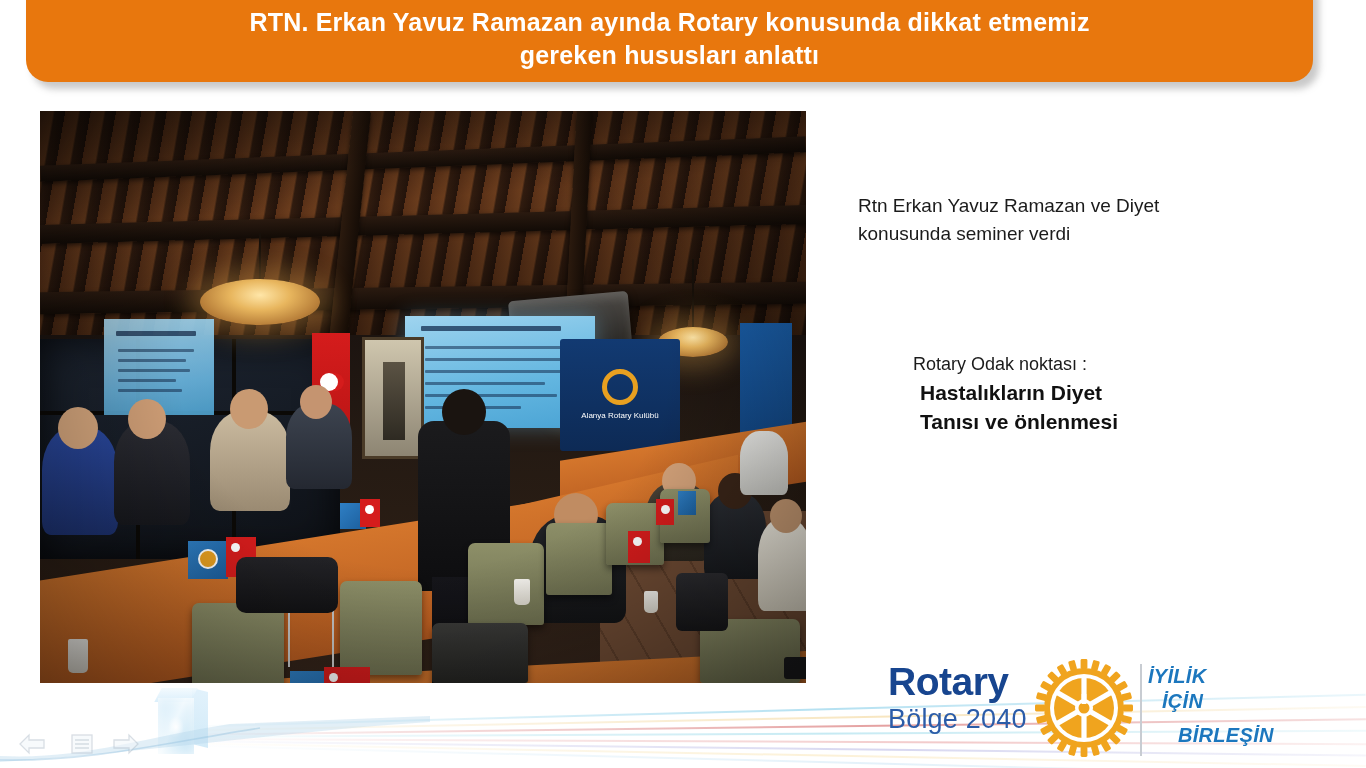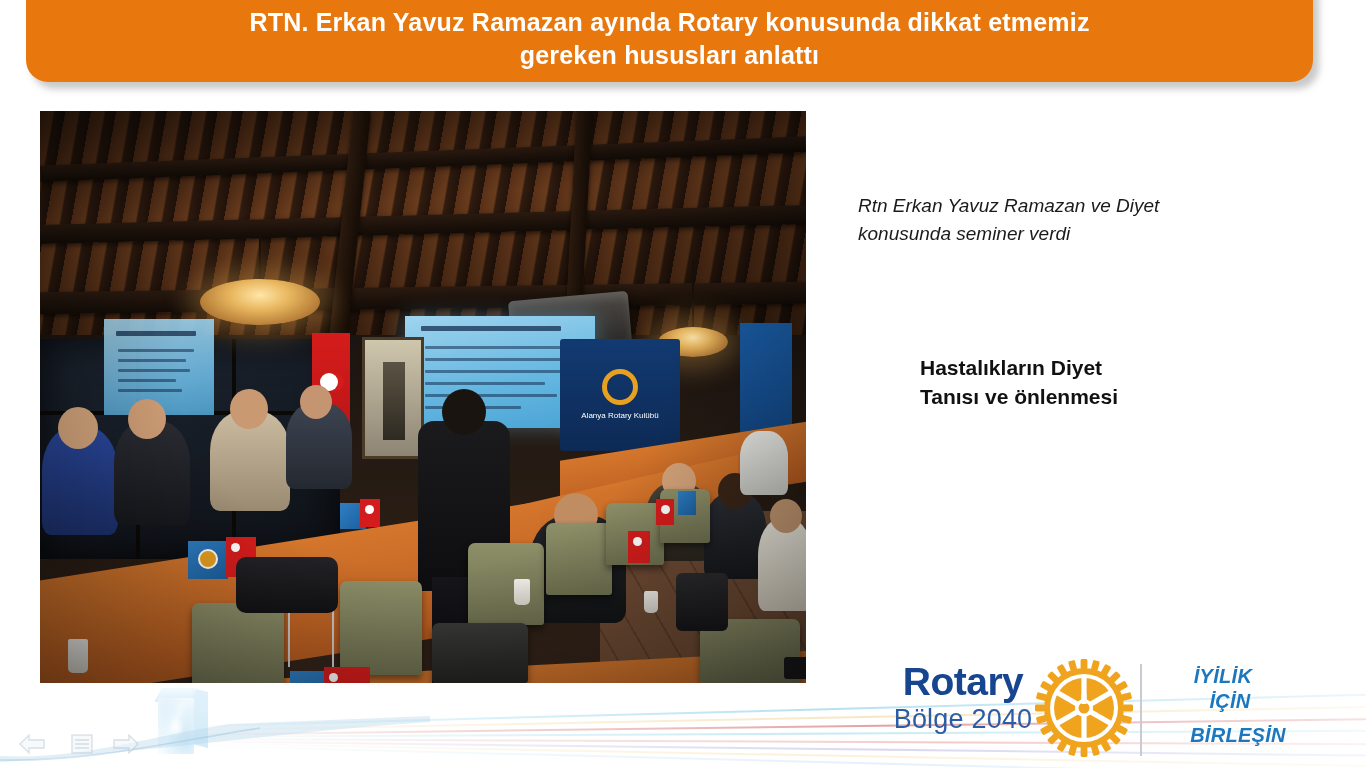--- a/index.html
+++ b/index.html
@@ -213,21 +213,20 @@
 
   
   #lead-text {
     position: absolute;
     left: 858px; top: 192px; width: 400px;
     color: #1b1b1b;
     font-size: 19px;
     line-height: 1.45;
     font-family: "Liberation Sans", sans-serif;
     white-space: pre-line;
-    font-style: italic;
   }
   #focus-block {
     position: absolute;
     left: 913px; top: 352px; width: 420px;
   }
   #focus-label {
     color: #1b1b1b;
     font-size: 18px;
     line-height: 1.4;
     font-family: "Liberation Sans", sans-serif;
@@ -274,21 +273,21 @@
   #navbar { position:absolute; left:18px; top:728px; width:130px; height:32px; }
   .nav-arrow, .nav-menu { position:absolute; opacity:0.55; }
   #nav-swoosh {
     position:absolute; left:0; top:716px; width:430px; height:48px;
     overflow:hidden;
   }
 
   
   #rotary-logo {
     position: absolute;
-    left: 888px; top: 658px; width: 400px; height: 104px; text-align: center;
+    left: 888px; top: 658px; width: 400px; height: 104px;
   }
   #logo-wordmark { position:absolute; left:0; top:4px; width:150px; }
   #logo-rotary {
     color:#17458F; font-weight:bold; font-size:39px; letter-spacing:-0.5px;
     font-family:"Liberation Sans", sans-serif; line-height:1;
   }
   #logo-district {
     color:#2B5CA8; font-size:27px; margin-top:5px; letter-spacing:0.2px;
     font-family:"Liberation Sans", sans-serif; line-height:1;
   }
@@ -432,20 +431,21 @@
 
   <div class="ph" style="left:744px;top:546px;width:40px;height:22px;background:#1a1a1c;border-radius:3px;"></div>
 
   <div id="photo-vignette"></div>
 </div>
 
 <div id="lead-text">Rtn Erkan Yavuz Ramazan ve Diyet
 konusunda seminer verdi</div>
 
 <div id="focus-block">
+  <div id="focus-label">Rotary  Odak noktası :</div>
   <div id="focus-value">Hastalıkların Diyet
 Tanısı ve önlenmesi</div>
 </div>
 
 <div id="rays">
   <div class="ray" style="top:54px;width:1196px;background:linear-gradient(90deg,rgba(120,200,230,0) 0%,rgba(120,200,230,0.55) 55%,rgba(120,200,230,0.15) 100%);transform:rotate(-1.55deg);"></div>
   <div class="ray" style="top:58px;width:1196px;background:linear-gradient(90deg,rgba(240,200,120,0) 0%,rgba(240,205,130,0.5) 60%,rgba(240,205,130,0.1) 100%);transform:rotate(-1.15deg);"></div>
   <div class="ray" style="top:62px;width:1196px;background:linear-gradient(90deg,rgba(214,110,110,0) 0%,rgba(214,110,110,0.65) 60%,rgba(214,110,110,0.2) 100%);transform:rotate(-0.75deg);"></div>
   <div class="ray" style="top:64px;width:1196px;background:linear-gradient(90deg,rgba(160,220,235,0) 0%,rgba(160,220,235,0.6) 55%,rgba(160,220,235,0.15) 100%);transform:rotate(-0.3deg);"></div>
   <div class="ray" style="top:66px;width:1196px;background:linear-gradient(90deg,rgba(230,150,150,0) 0%,rgba(230,150,150,0.5) 65%,rgba(230,150,150,0.12) 100%);transform:rotate(0.25deg);"></div>

